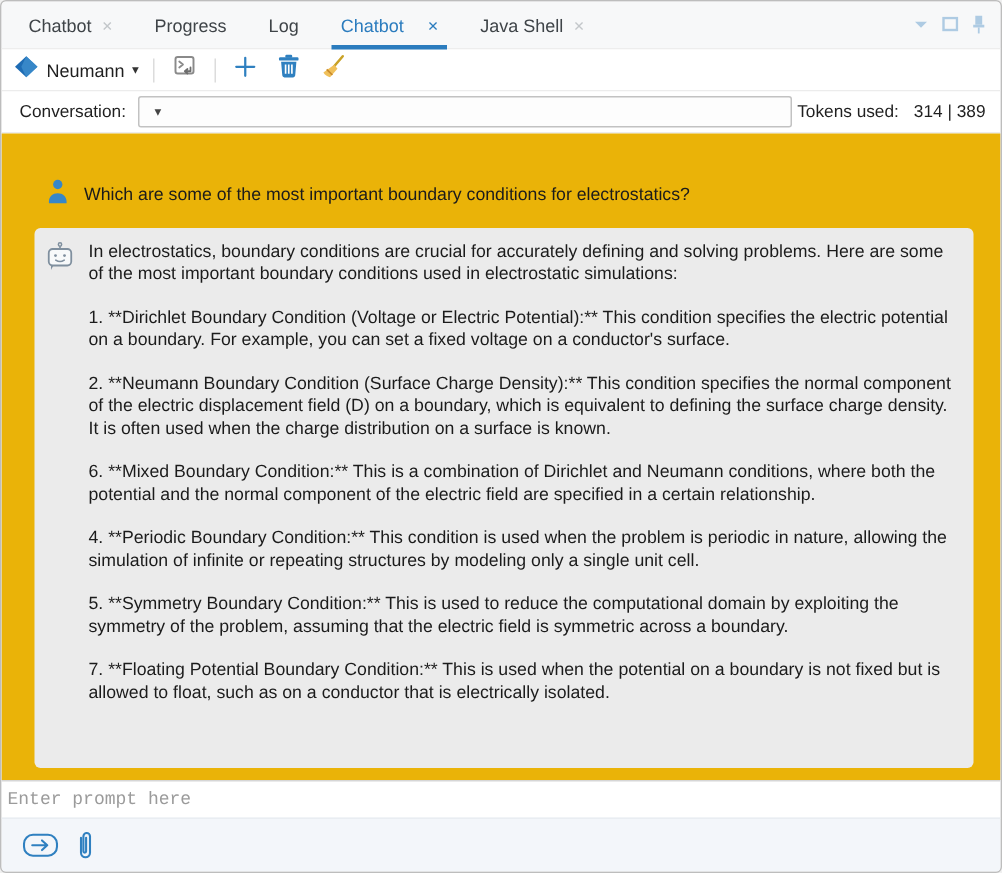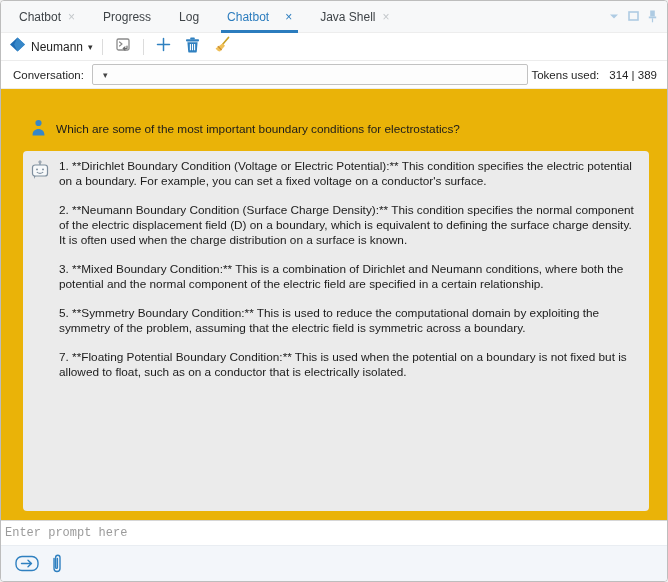--- a/index.html
+++ b/index.html
@@ -245,23 +245,25 @@
           <circle cx="10" cy="2" r="1.1" fill="none" stroke="#7f8f9e" stroke-width="1"></circle>
           <line x1="10" y1="3.1" x2="10" y2="5" stroke="#7f8f9e" stroke-width="1.1"></line>
           <rect x="2.5" y="5" width="15" height="11" rx="2.6" fill="#f7f9fa" stroke="#7f8f9e" stroke-width="1.2"></rect>
           <circle cx="7" cy="9.4" r="0.95" fill="#7f8f9e"></circle>
           <circle cx="13" cy="9.4" r="0.95" fill="#7f8f9e"></circle>
           <path d="M7.2 12.4 q2.8 1.9 5.6 0" fill="none" stroke="#7f8f9e" stroke-width="1.1" stroke-linecap="round"></path>
           <path d="M5.6 16 L4 19 L4 16 Z" fill="#7f8f9e"></path>
         </svg>
       </span>
       <div class="bot-text">
+          <p>In electrostatics, boundary conditions are crucial for accurately defining and solving problems. Here are some of the most important boundary conditions used in electrostatic simulations:</p>
           <p>1. **Dirichlet Boundary Condition (Voltage or Electric Potential):** This condition specifies the electric potential on a boundary. For example, you can set a fixed voltage on a conductor's surface.</p>
           <p>2. **Neumann Boundary Condition (Surface Charge Density):** This condition specifies the normal component of the electric displacement field (D) on a boundary, which is equivalent to defining the surface charge density. It is often used when the charge distribution on a surface is known.</p>
-          <p>3. **Mixed Boundary Condition:** This is a combination of Dirichlet and Neumann conditions, where both the potential and the normal component of the electric field are specified in a certain relationship.</p>
+          <p>6. **Mixed Boundary Condition:** This is a combination of Dirichlet and Neumann conditions, where both the potential and the normal component of the electric field are specified in a certain relationship.</p>
+          <p>4. **Periodic Boundary Condition:** This condition is used when the problem is periodic in nature, allowing the simulation of infinite or repeating structures by modeling only a single unit cell.</p>
           <p>5. **Symmetry Boundary Condition:** This is used to reduce the computational domain by exploiting the symmetry of the problem, assuming that the electric field is symmetric across a boundary.</p>
           <p>7. **Floating Potential Boundary Condition:** This is used when the potential on a boundary is not fixed but is allowed to float, such as on a conductor that is electrically isolated.</p>
         </div>
     </div>
   </div>
 
   <div class="prompt-row">
     <input class="prompt-input" type="text" placeholder="Enter prompt here" style="">
   </div>
 

